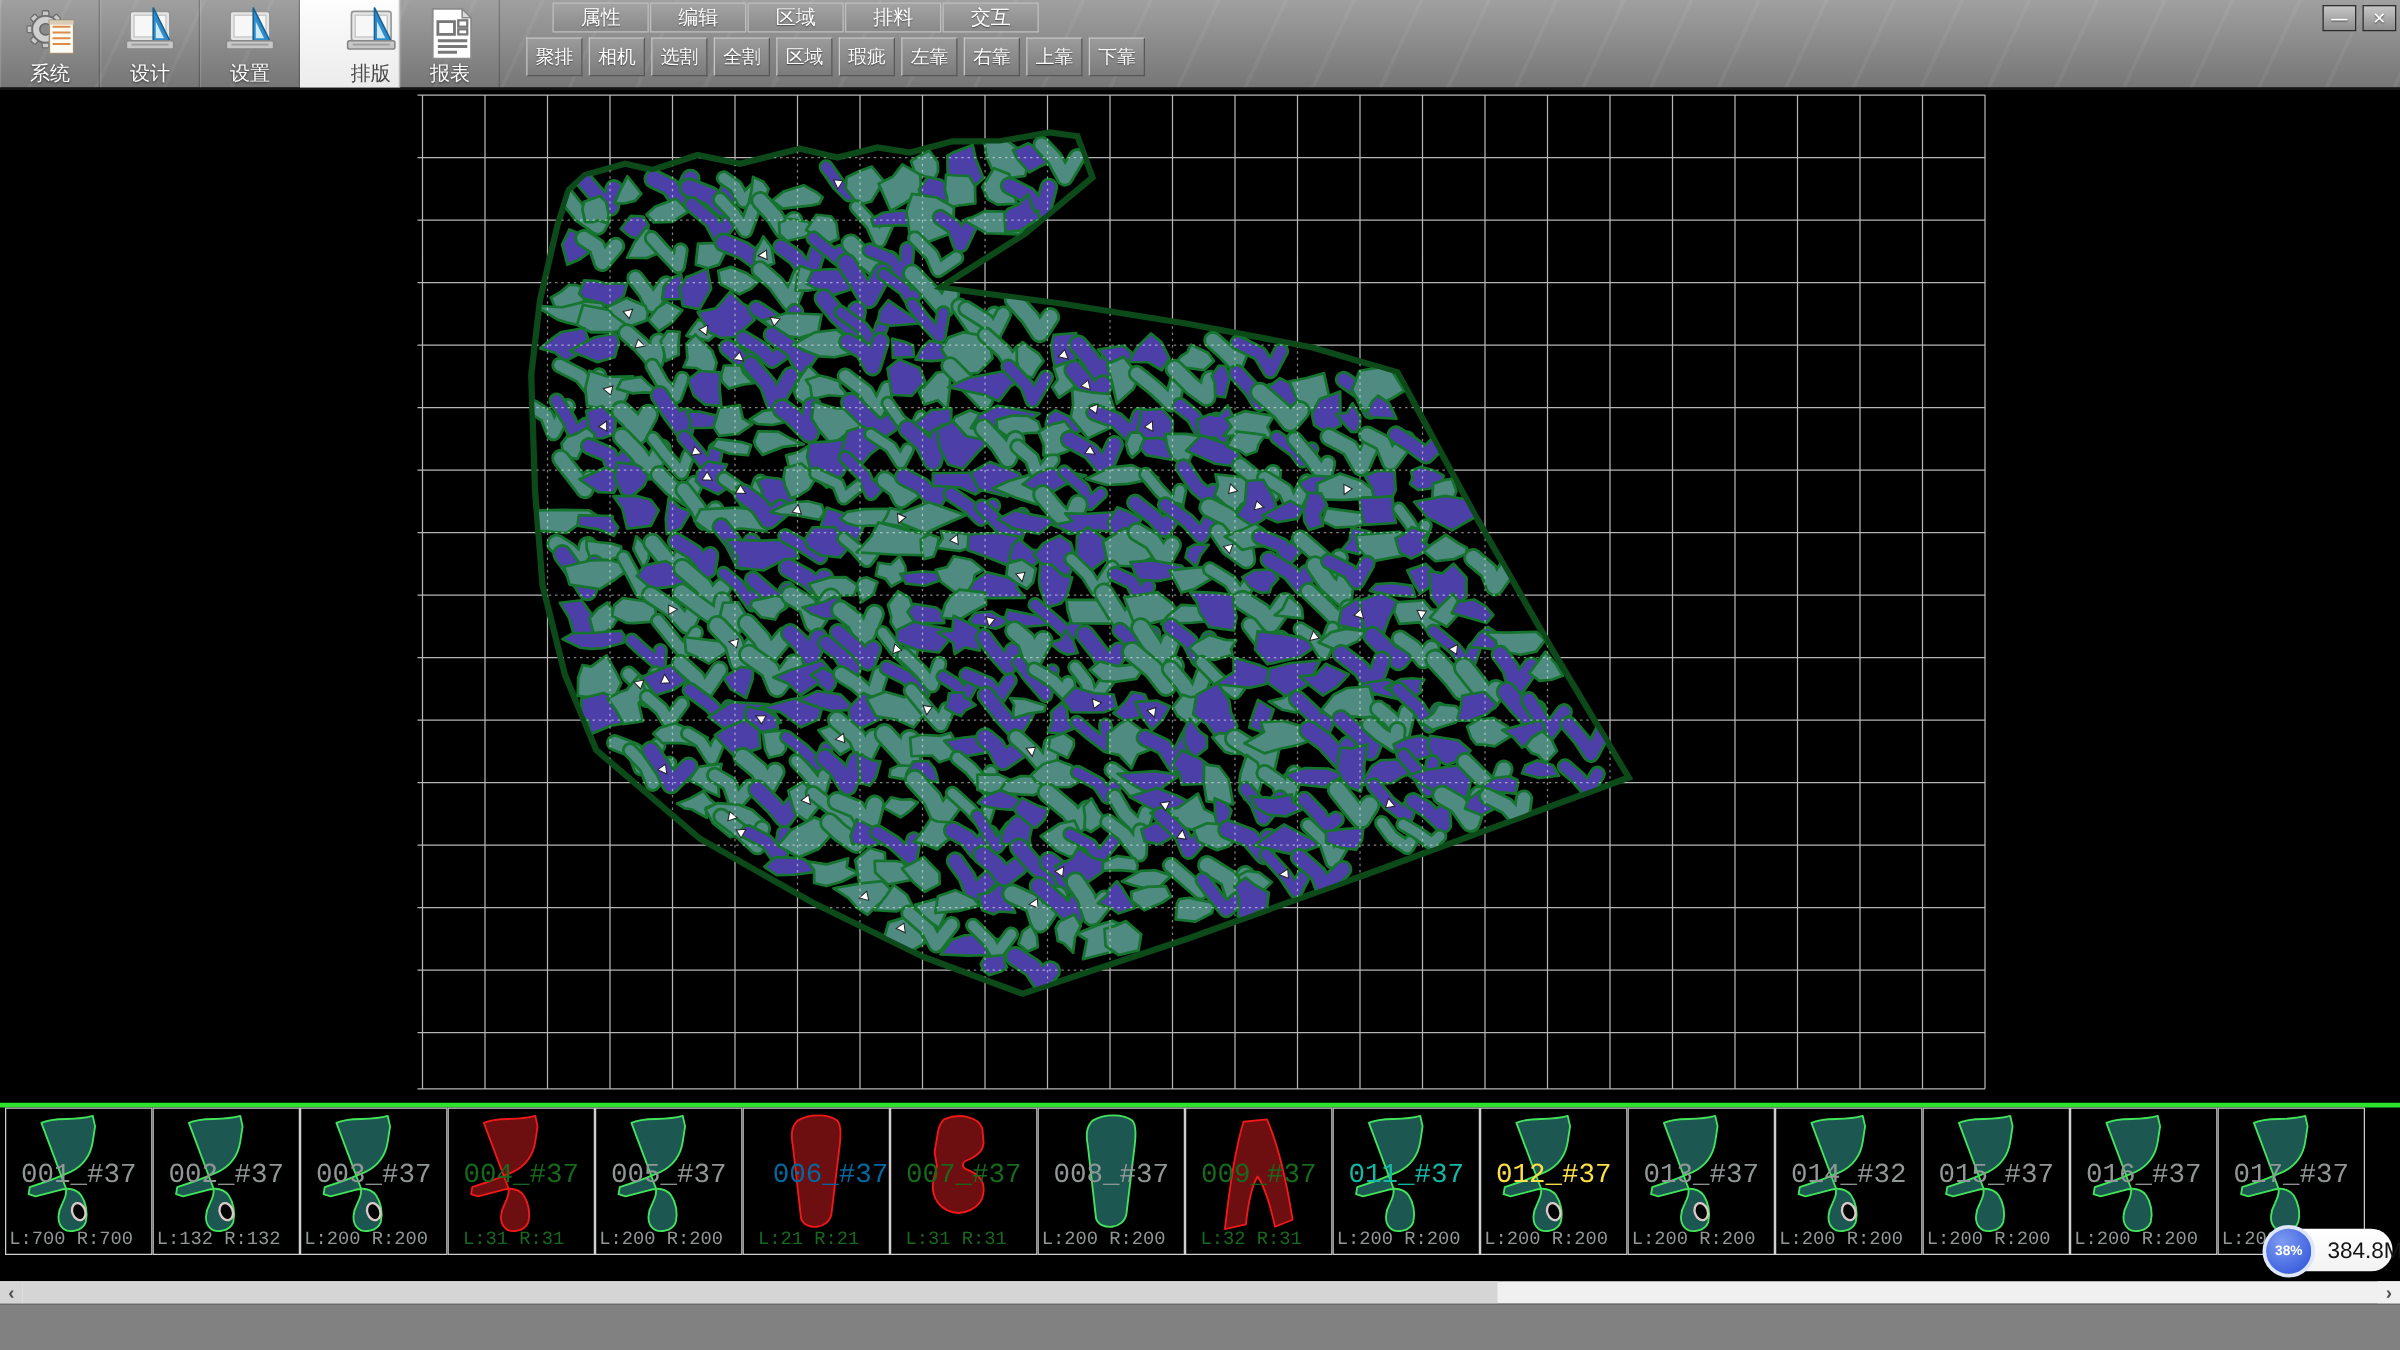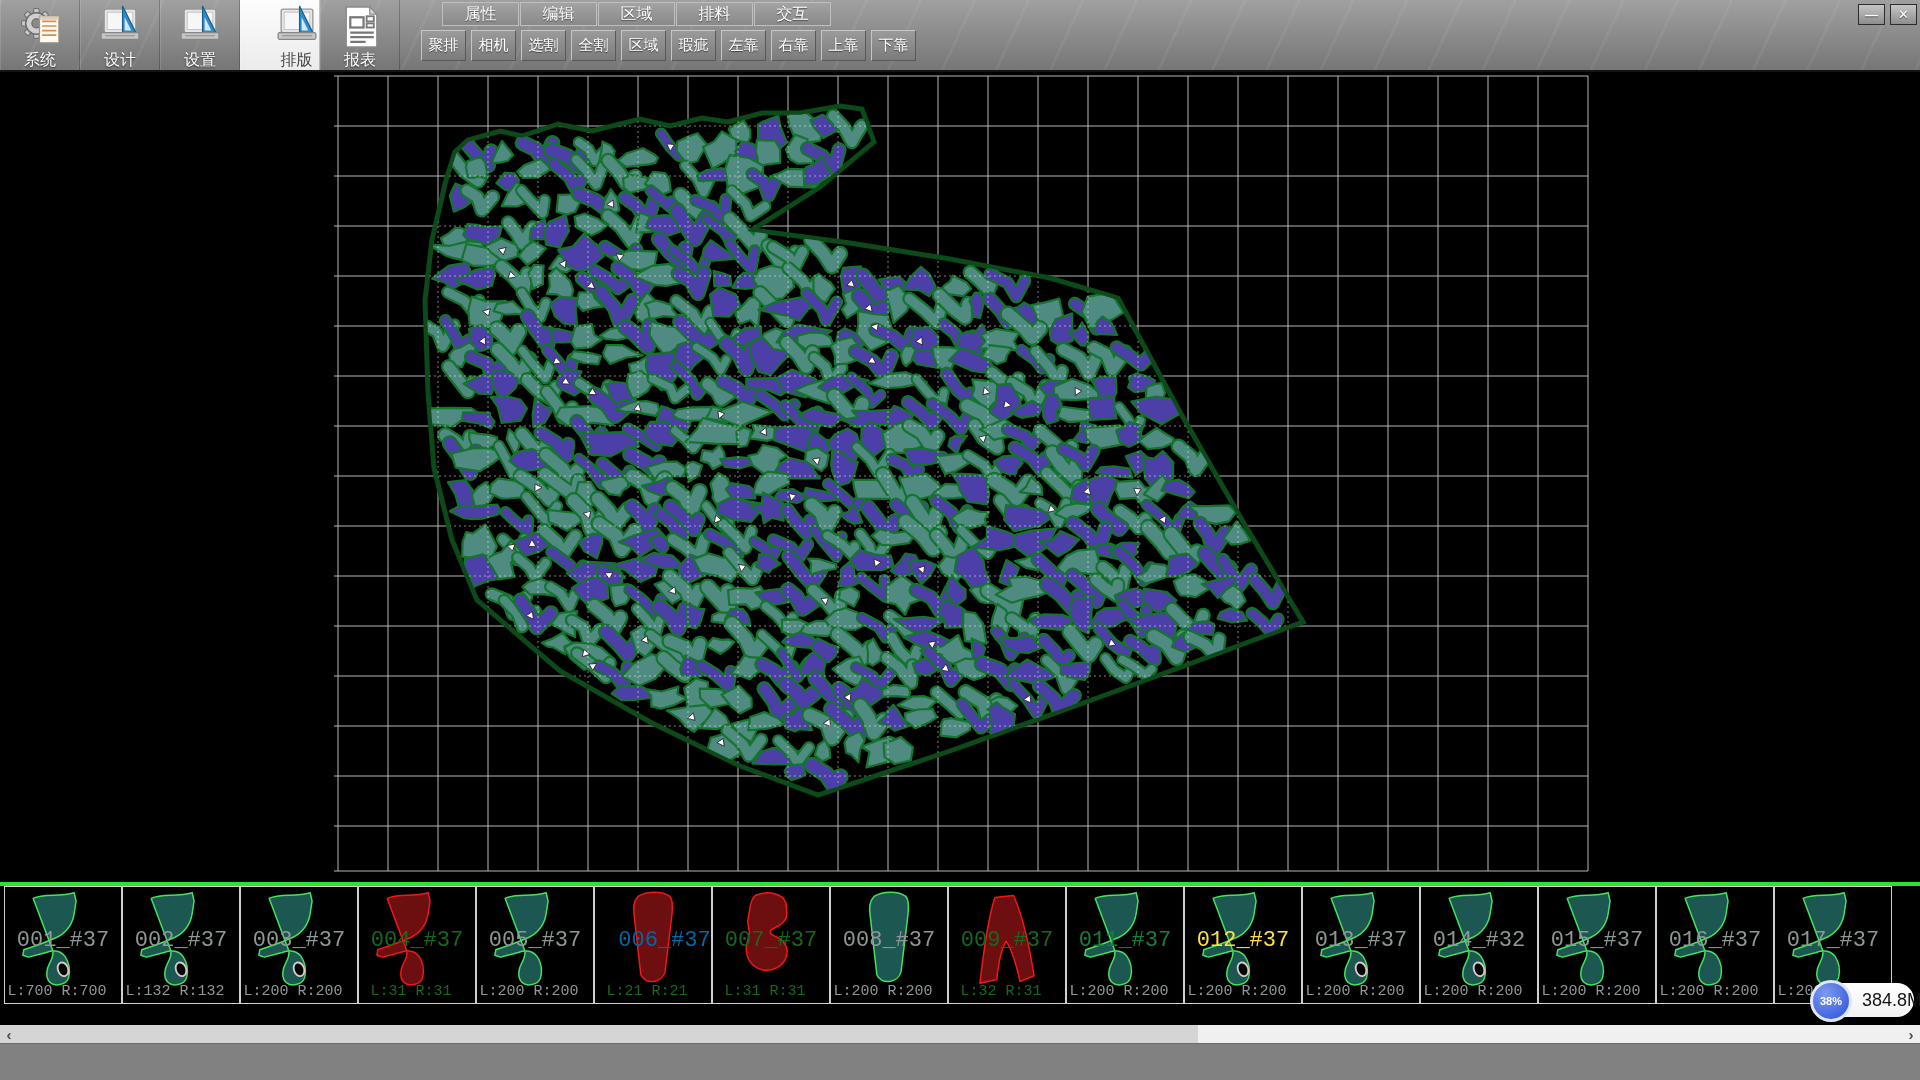--- a/index.html
+++ b/index.html
@@ -1106,21 +1106,21 @@
           <svg viewBox="0 0 100 120" width="102" height="112">
             <path d="M37,9 L57,7 C65,25 73,55 79,93 L64,99 C59,77 55,64 49,56 C44,64 41,78 39,97 L21,101 C25,65 30,31 37,9 Z" fill="#6d0e10" stroke="#f01818" stroke-width="1.6" stroke-linejoin="round"></path>
           </svg>
           <div class="part-name" style="color: rgb(23, 105, 29);">009_#37</div>
           <div class="part-size" style="color: rgb(23, 105, 29);">L:32 R:31</div>
         </div>
         <div class="part-cell">
           <svg viewBox="0 0 100 120" width="102" height="112">
             <path d="M18,10 C30,4 45,9 62,4 L64,13 L62,26 C60,39 53,47 43,52 C36,55 29,58 23,60 L8,65 L7,71 L13,73 L32,68 C41,65 48,67 52,72 C56,78 58,87 56,95 C53,103 41,105 36,100 C31,95 32,86 36,79 C38,75 40,70 39,66 Z" fill="#1d5751" stroke="#43e35c" stroke-width="1.6" stroke-linejoin="round"></path>
           </svg>
-          <div class="part-name" style="color: #15803d;">011_#37</div>
+          <div class="part-name" style="color: #14b8a6;">011_#37</div>
           <div class="part-size" style="color: rgb(144, 151, 151);">L:200 R:200</div>
         </div>
         <div class="part-cell">
           <svg viewBox="0 0 100 120" width="102" height="112">
             <path d="M18,10 C30,4 45,9 62,4 L64,13 L62,26 C60,39 53,47 43,52 C36,55 29,58 23,60 L8,65 L7,71 L13,73 L32,68 C41,65 48,67 52,72 C56,78 58,87 56,95 C53,103 41,105 36,100 C31,95 32,86 36,79 C38,75 40,70 39,66 Z" fill="#1d5751" stroke="#43e35c" stroke-width="1.6" stroke-linejoin="round"></path>
             <ellipse cx="50" cy="86" rx="5.5" ry="7.5" transform="rotate(-20 50 86)" fill="#040404" stroke="#ddc9c9" stroke-width="2"></ellipse>
           </svg>
           <div class="part-name" style="color: #fde047;">012_#37</div>
           <div class="part-size" style="color: rgb(144, 151, 151);">L:200 R:200</div>
         </div>

